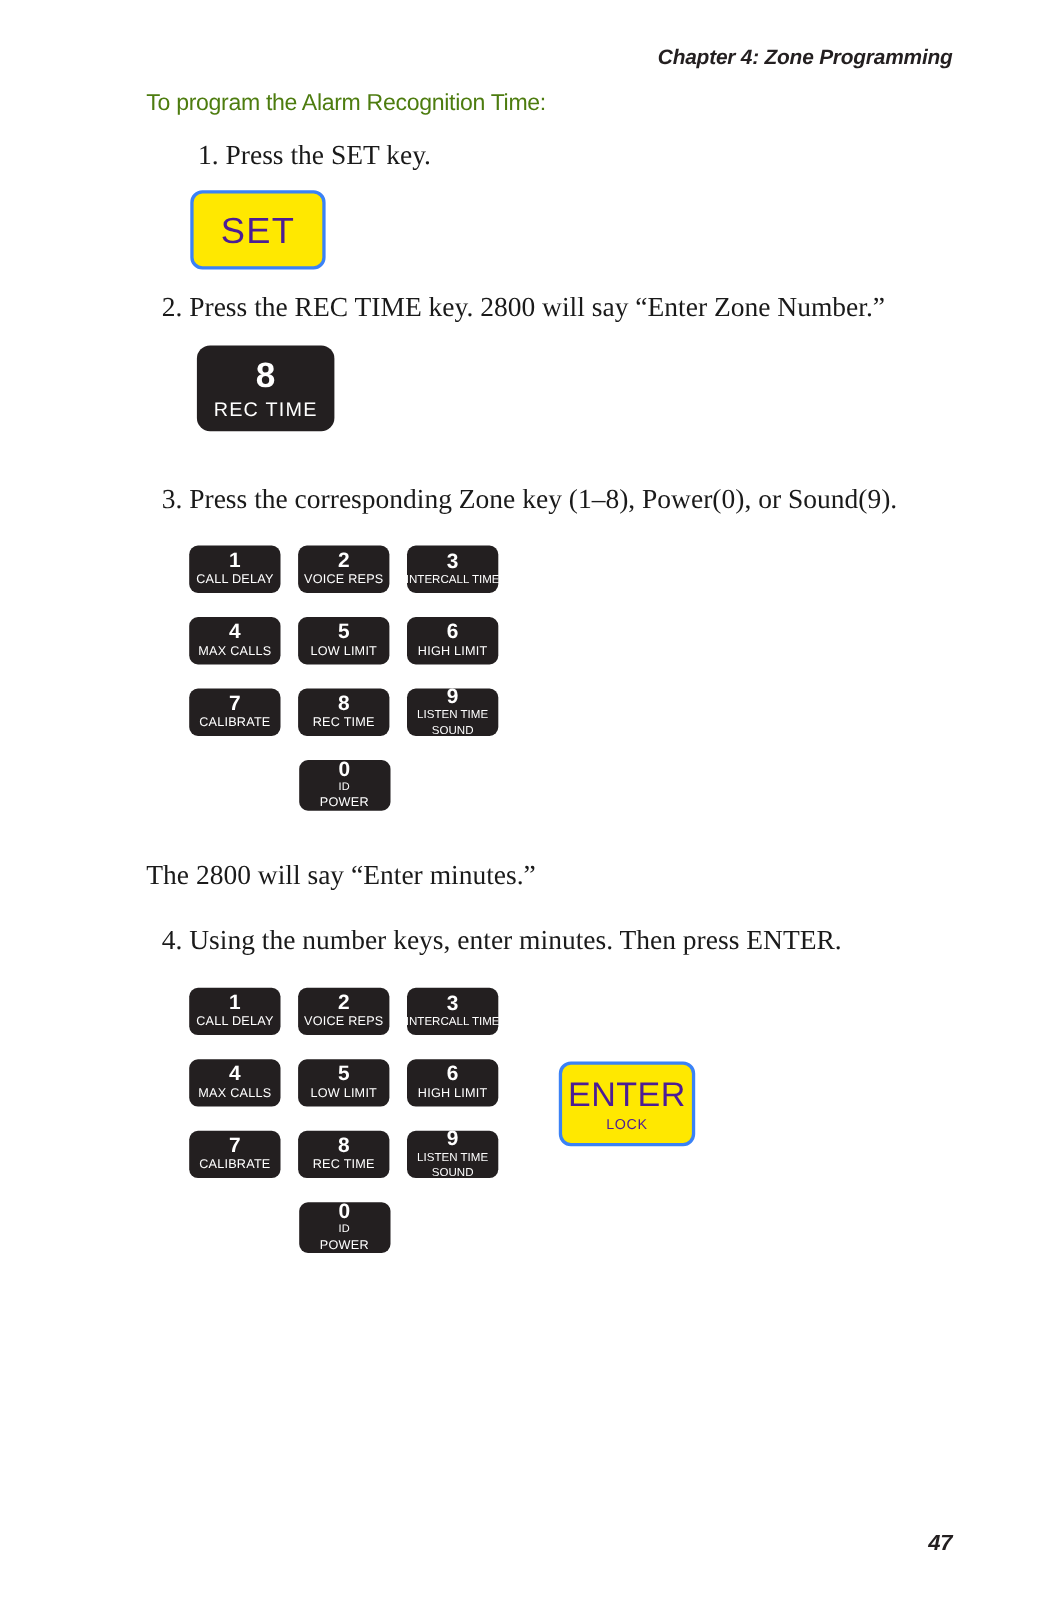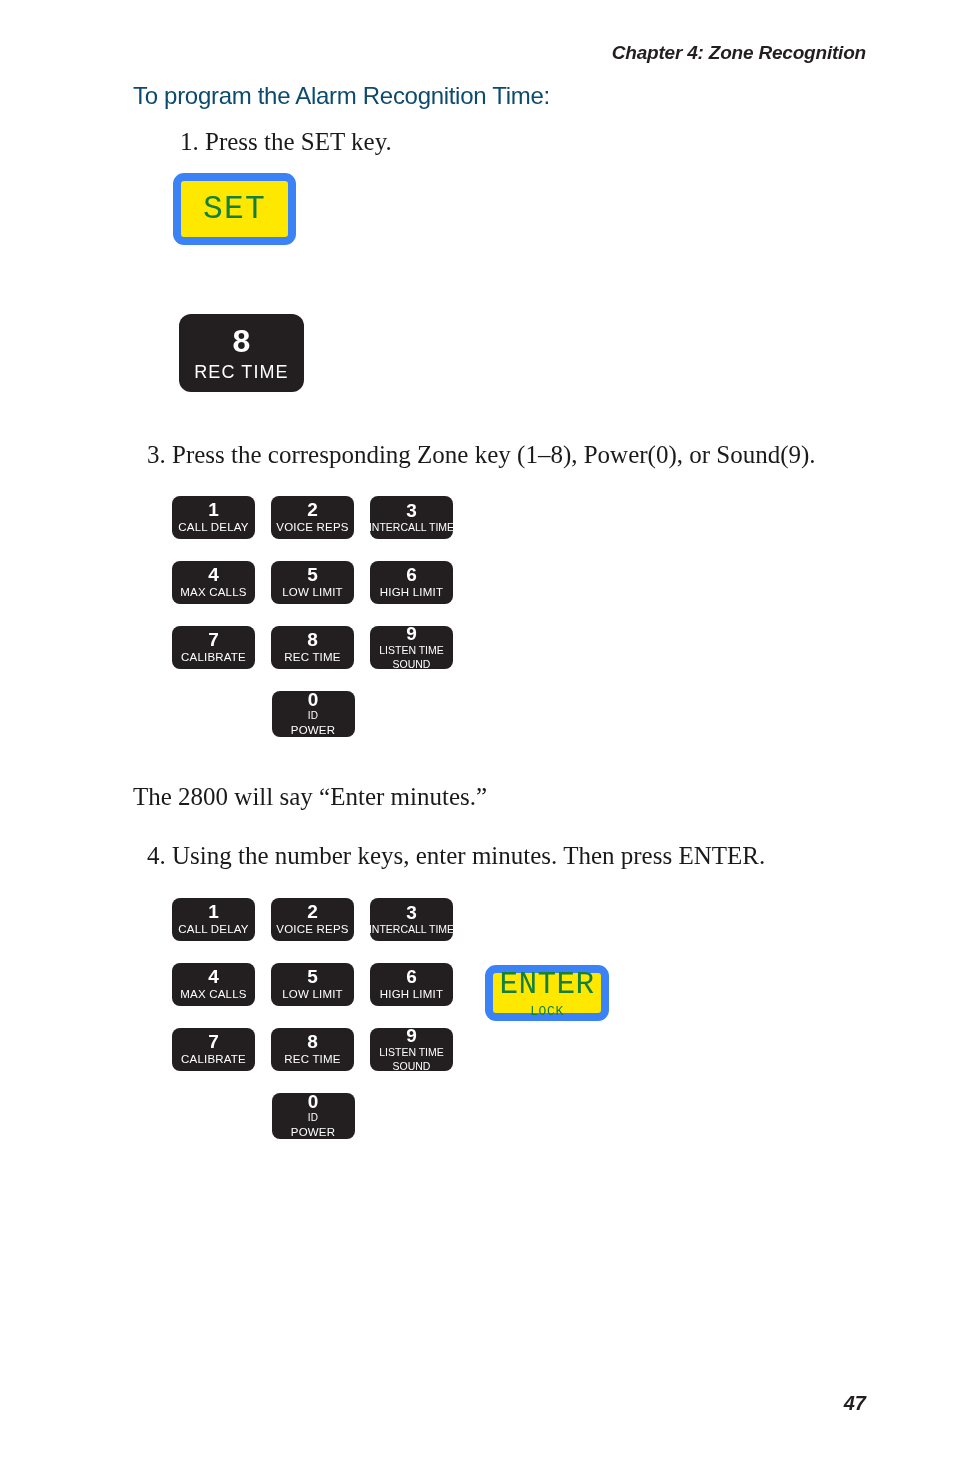--- a/index.html
+++ b/index.html
@@ -35,23 +35,23 @@
     white-space: nowrap;
   }
 
   
   .section-title {
     position: absolute;
     top: 82px;
     left: 133px;
     font-family: "Liberation Sans", sans-serif;
     font-weight: 400;
-    font-size: 24px;
+    font-size: 21px;
     letter-spacing: -0.3px;
-    color: #0c4a6e;
+    color: #4d7c0f;
     white-space: nowrap;
   }
 
   
   .step {
     position: absolute;
     font-family: "Liberation Serif", serif;
     font-size: 25px;
     color: #1a1a1a;
     white-space: nowrap;
@@ -68,47 +68,47 @@
   .step-1 { top: 128px; left: 147px; margin-left: 33px; }
   .step-2 { top: 266px; left: 147px; }
   .step-3 { top: 441px; left: 147px; }
   .line-enter-minutes { top: 783px; left: 133px; }
   .step-4 { top: 830px; left: 147px; margin-top: 12px; }
 
   
   .yellow-key {
     position: absolute;
     background: #ffe800;
-    border: 8px solid #3b82f6;
+    border: 3px solid #3b82f6;
     border-radius: 11px;
     box-sizing: border-box;
     display: flex;
     flex-direction: column;
     align-items: center;
     justify-content: center;
-    font-family: Liberation Mono, monospace;
-    color: #15803d;
+    font-family: Liberation Sans, sans-serif;
+    color: #4c1d95;
   }
   .key-set {
     left: 173px;
     top: 173px;
     width: 123px;
     height: 72px;
   }
   .key-set .cap {
     font-size: 33px;
     font-weight: 400;
     letter-spacing: 1.2px;
     line-height: 1;
   }
   .key-enter {
-    left: 485px;
+    left: 508px;
     top: 965px;
     width: 124px;
-    height: 56px;
+    height: 77px;
   }
   .key-enter .cap {
     font-size: 31px;
     font-weight: 400;
     letter-spacing: 0.4px;
     line-height: 1;
   }
   .key-enter .sub {
     font-size: 13px;
     font-weight: 400;
@@ -217,30 +217,31 @@
     font-weight: 700;
     font-size: 20px;
     color: #231f20;
   }
 </style>
 </head>
 <body>
 
 <div class="page">
 
-  <div class="chapter-header">Chapter 4: Zone Recognition</div>
+  <div class="chapter-header">Chapter 4: Zone Programming</div>
 
   <div class="section-title">To program the Alarm Recognition Time:</div>
 
   <div class="step step-1">1. Press the SET key.</div>
 
   <div class="yellow-key key-set">
     <span class="cap">SET</span>
   </div>
 
+  <div class="step step-2">2. Press the REC TIME key. 2800 will say “Enter Zone Number.”</div>
 
   <div class="bigkey">
     <span class="digit">8</span>
     <span class="label">REC TIME</span>
   </div>
 
   <div class="step step-3">3. Press the corresponding Zone key (1–8), Power(0), or Sound(9).</div>
 
   <div class="keypad keypad-1">
 

